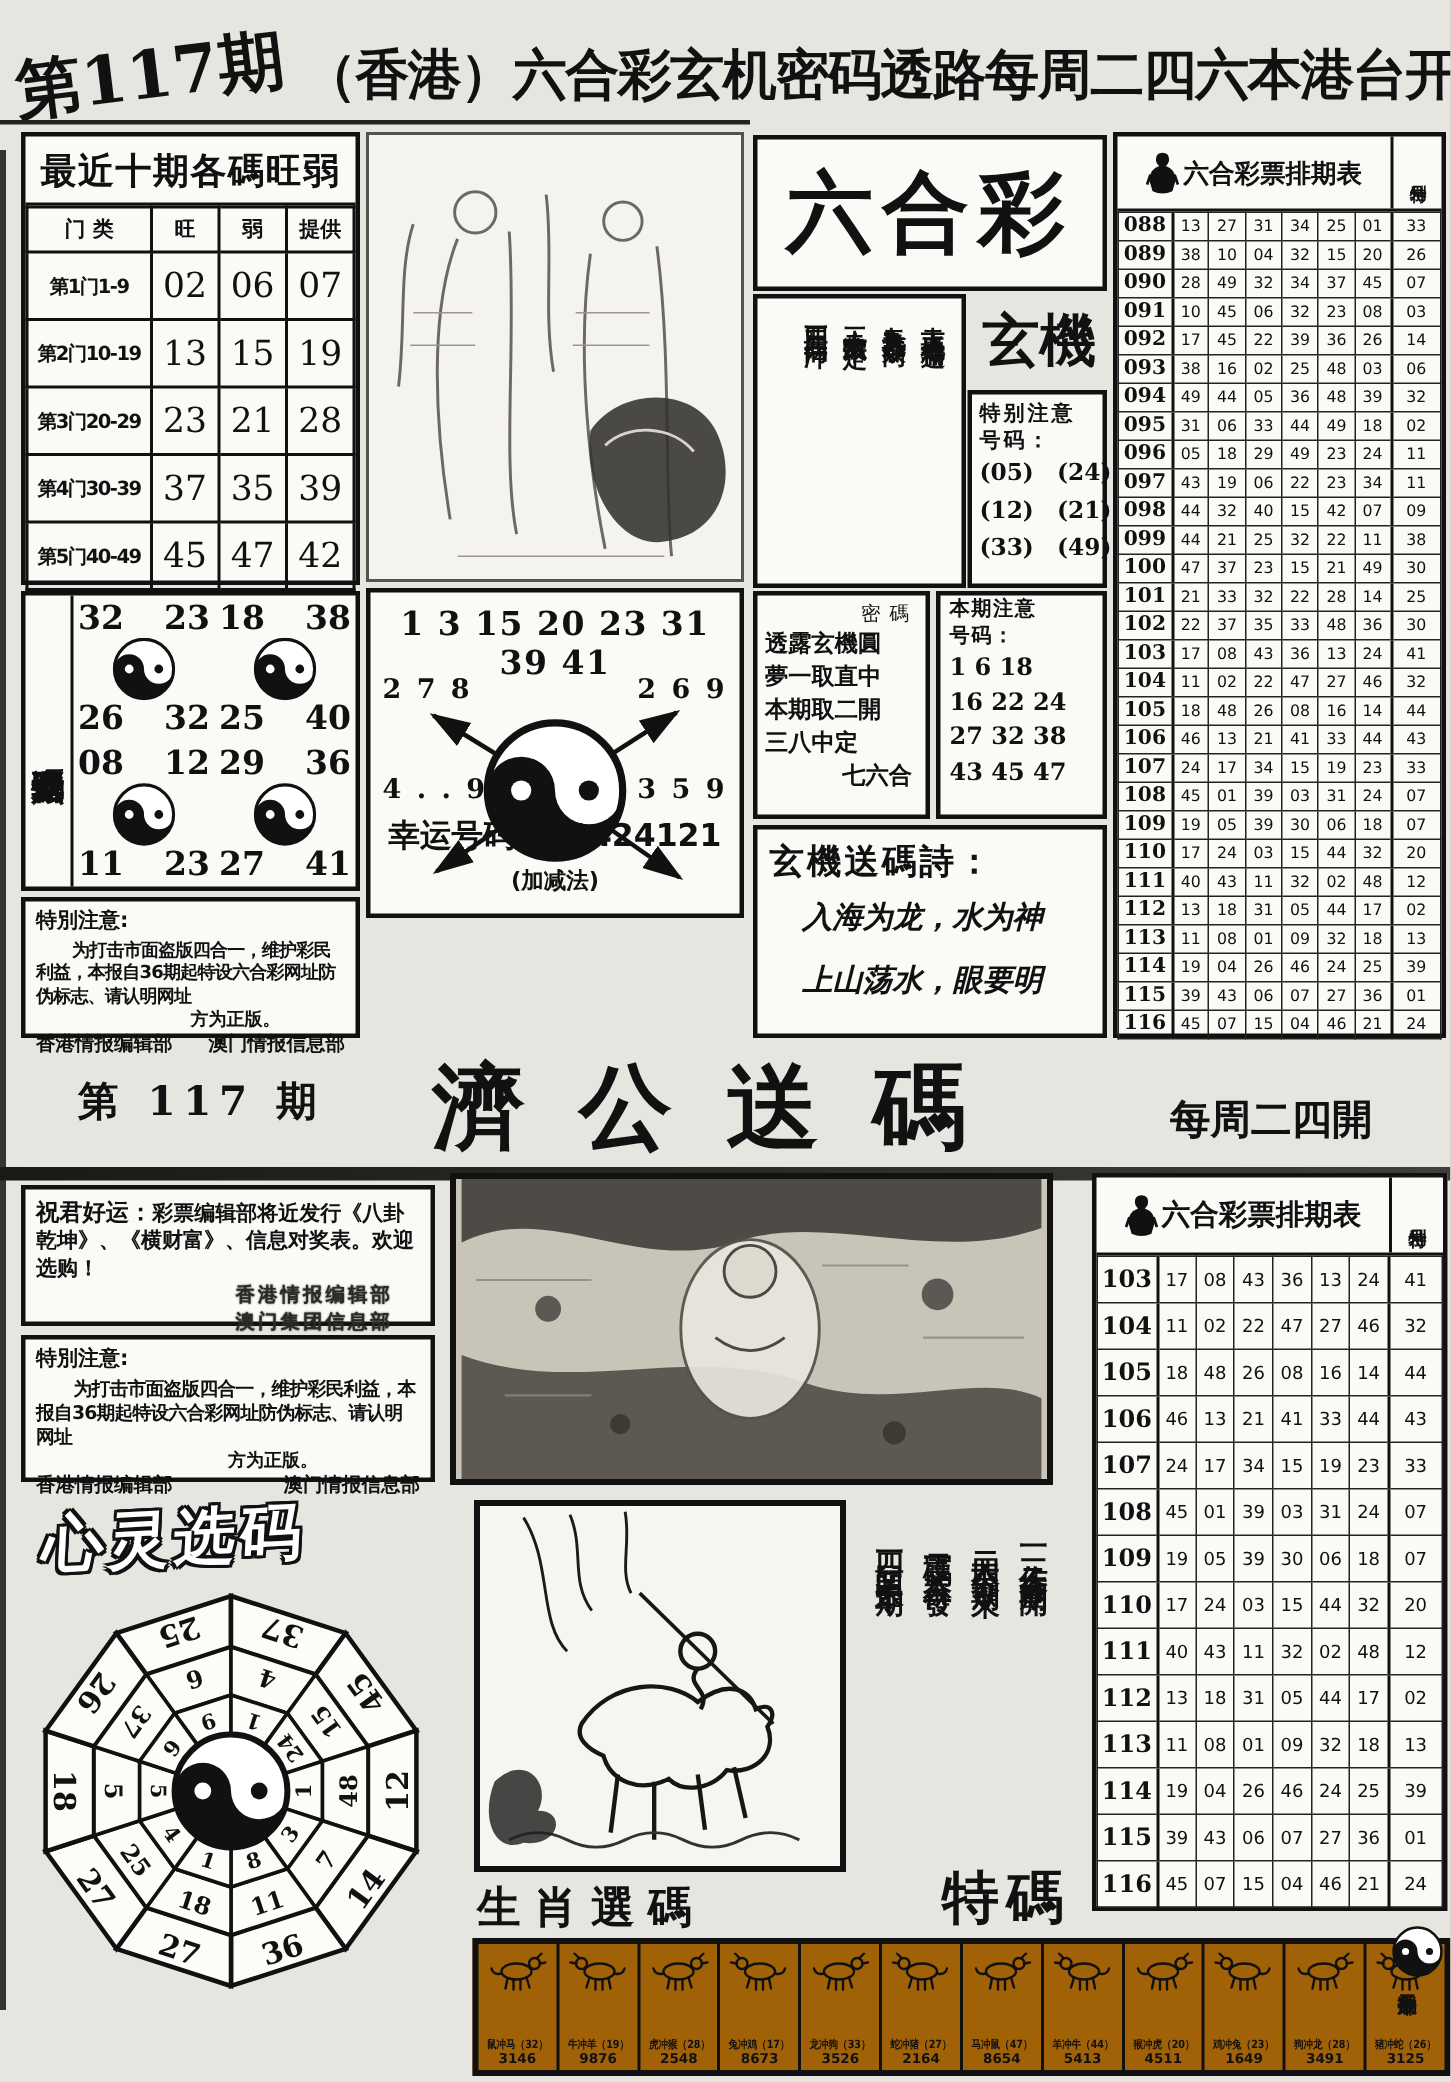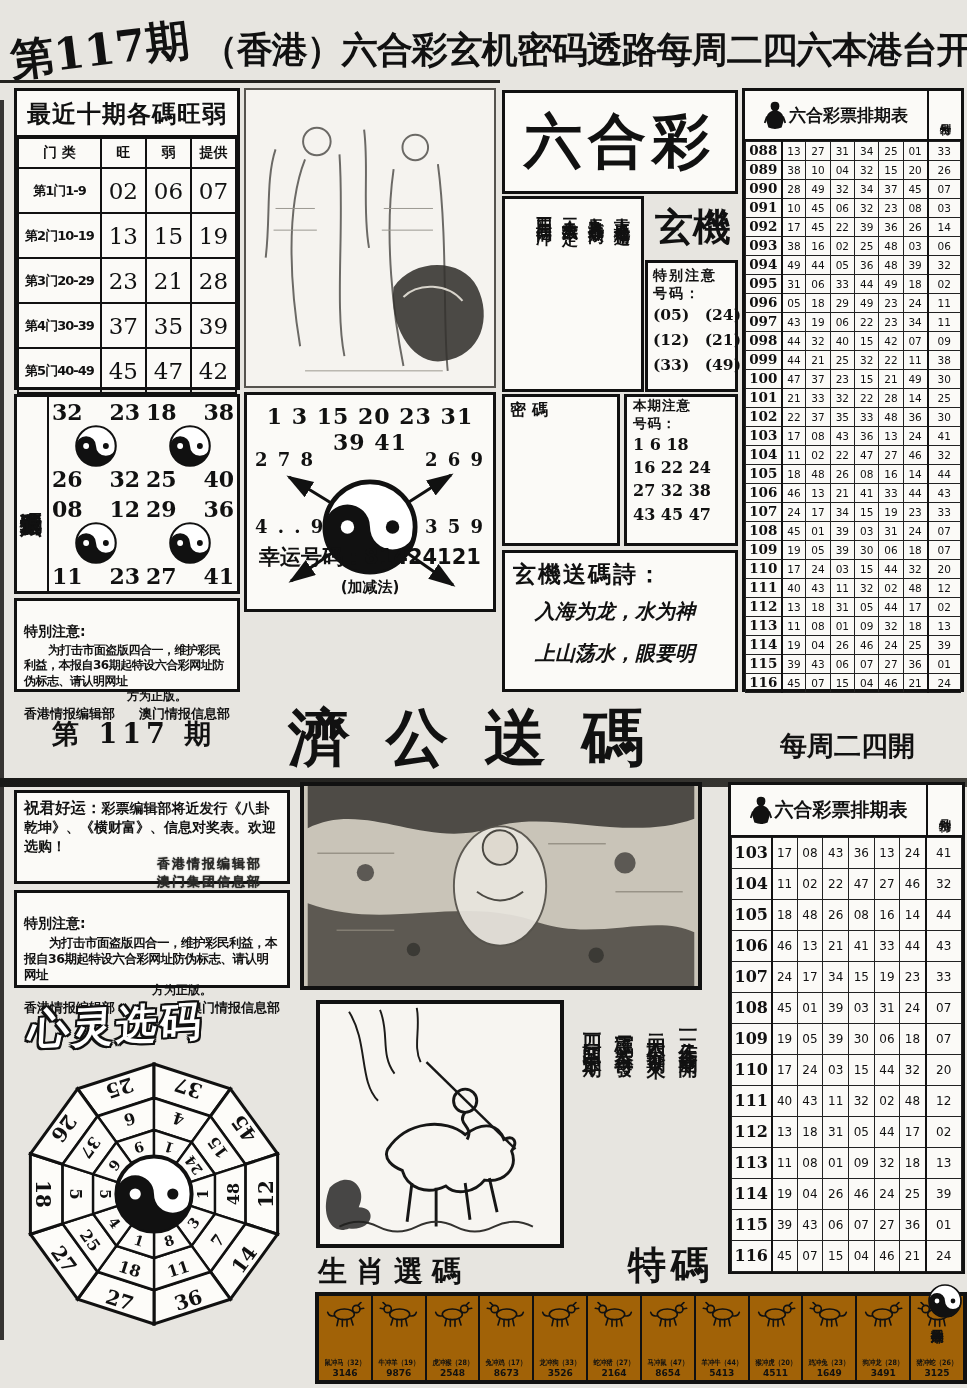--- a/index.html
+++ b/index.html
@@ -30,21 +30,21 @@
 #lucky{left:14px;top:394px;width:226px;height:200px;display:flex}
 #lucky .vtitle{writing-mode:vertical-rl;text-orientation:upright;font-size:22px;font-weight:900;width:32px;text-align:center;font-family:"DejaVu Serif",serif;border-right:2px solid #111;padding-top:2px}
 #lucky-groups{flex:1;display:grid;grid-template-columns:1fr 1fr;grid-template-rows:1fr 1fr}
 .lgroup{position:relative;font-family:"DejaVu Serif",serif;font-size:22px;font-weight:700}
 .lgroup span{position:absolute}
 .lgroup .tl{left:3px;top:2px}.lgroup .tr{right:3px;top:2px}
 .lgroup .bl{left:3px;bottom:2px}.lgroup .br{right:3px;bottom:2px}
 .lgroup svg{position:absolute;left:50%;top:50%;transform:translate(-50%,-50%);width:42px;height:42px}
 
 
-.notice{padding:22px 7px;font-size:12px;line-height:1.28}
+.notice{padding:5px 7px;font-size:12px;line-height:1.28}
 .notice .nt{font-size:14px;font-weight:900;margin-bottom:2px}
 .notice .nb{text-indent:2em;font-weight:700;letter-spacing:-0.5px}
 .notice .nl2{text-align:center;font-weight:700;margin-left:60px}
 .notice .nf{display:flex;justify-content:space-between;font-weight:900;font-size:13px;margin-top:2px}
 #notice1{left:14px;top:598px;width:226px;height:94px}
 #notice2{left:14px;top:890px;width:276px;height:98px}
 #notice2 .nb{font-size:12.5px}
 
 
 #illus1{left:244px;top:88px;width:252px;height:300px;border:2px solid #55534e;background:#f5f3ef}
@@ -65,21 +65,21 @@
   font-size:58px;font-weight:900;letter-spacing:6px;font-family:"DejaVu Sans",sans-serif;background:#fbfaf7;border:3px solid #111}
 #brand2{left:648px;top:198px;width:90px;height:58px;display:flex;align-items:center;justify-content:center;font-size:38px;font-weight:900;font-family:"DejaVu Serif",serif}
 #mystic-poem{left:502px;top:196px;width:142px;height:196px;padding:6px 4px}
 #mystic-poem-cols{writing-mode:vertical-rl;height:100%;width:100%}
 #mystic-poem-cols .pcol{font-family:"DejaVu Serif",serif;font-size:16px;font-weight:900;letter-spacing:2px;margin:0 5px}
 #special-box{left:645px;top:260px;width:93px;height:132px;padding:4px 5px}
 #special-box .st{font-size:14px;font-weight:900;letter-spacing:2px}
 #special-pairs .ln{font-size:15.5px;font-family:"DejaVu Serif",serif;font-weight:700;line-height:1.6;white-space:nowrap}
 
 #password{left:502px;top:394px;width:118px;height:152px;padding:3px 5px}
-#password .pt{font-size:16px;font-weight:700;text-align:left;font-family:"DejaVu Serif",serif;letter-spacing:6px}
+#password .pt{font-size:13px;font-weight:400;text-align:right;font-family:"DejaVu Serif",serif;letter-spacing:6px}
 #password-lines .ln{font-size:15.5px;font-weight:900;font-family:"DejaVu Serif",serif;line-height:1.42;white-space:nowrap}
 #password-lines .ln:last-child{text-align:right;padding-right:4px}
 
 #attn{left:624px;top:394px;width:114px;height:152px;padding:0 6px}
 #attn .at{font-size:13.5px;font-weight:900;letter-spacing:1px}
 #attn-lines .ln{font-size:16px;font-family:"DejaVu Serif",serif;font-weight:700;line-height:1.45;white-space:nowrap}
 
 #codepoem{left:502px;top:550px;width:236px;height:142px;padding:6px 8px}
 #codepoem .ct{font-size:23px;font-weight:900;font-family:"DejaVu Serif",serif;letter-spacing:2px}
 #codepoem-lines .ln{font-size:20px;font-weight:700;font-style:italic;font-family:"DejaVu Serif",serif;line-height:2.1;text-indent:22px;white-space:nowrap}
@@ -355,20 +355,27 @@
     <div class="st">特别注意</div>
     <div class="st">号码：</div>
     <div id="special-pairs">
         <div class="ln">(05)　(24)</div>
         <div class="ln">(12)　(21)</div>
         <div class="ln">(33)　(49)</div>
       </div>
   </div>
   <div id="password" class="box">
     <div class="pt">密碼</div>
+    <div id="password-lines">
+        <div class="ln">透露玄機圓</div>
+        <div class="ln">夢一取直中</div>
+        <div class="ln">本期取二開</div>
+        <div class="ln">三八中定</div>
+        <div class="ln">七六合</div>
+      </div>
   </div>
   <div id="attn" class="box">
     <div class="at">本期注意</div>
     <div class="at">号码：</div>
     <div id="attn-lines">
         <div class="ln">1 6 18</div>
         <div class="ln">16 22 24</div>
         <div class="ln">27 32 38</div>
         <div class="ln">43 45 47</div>
       </div>

